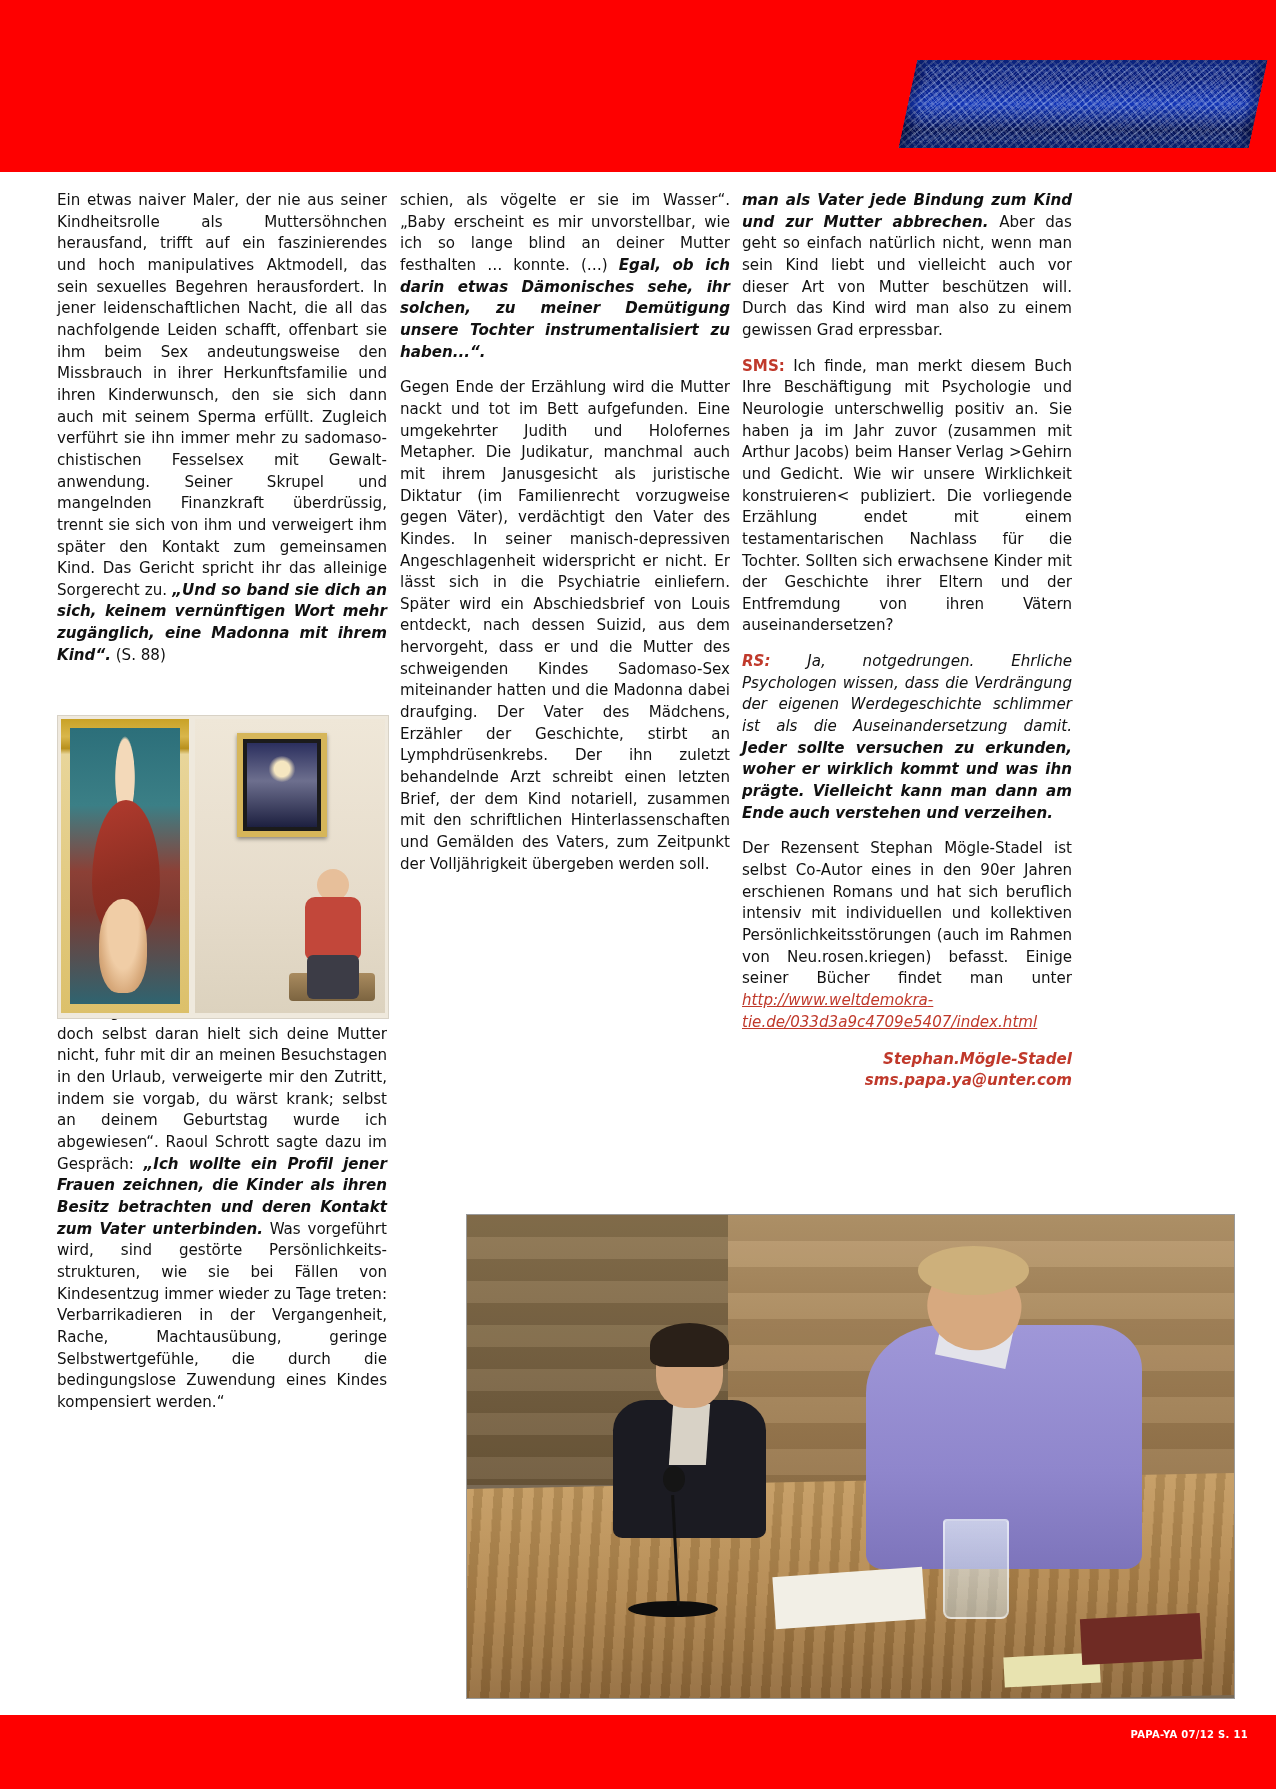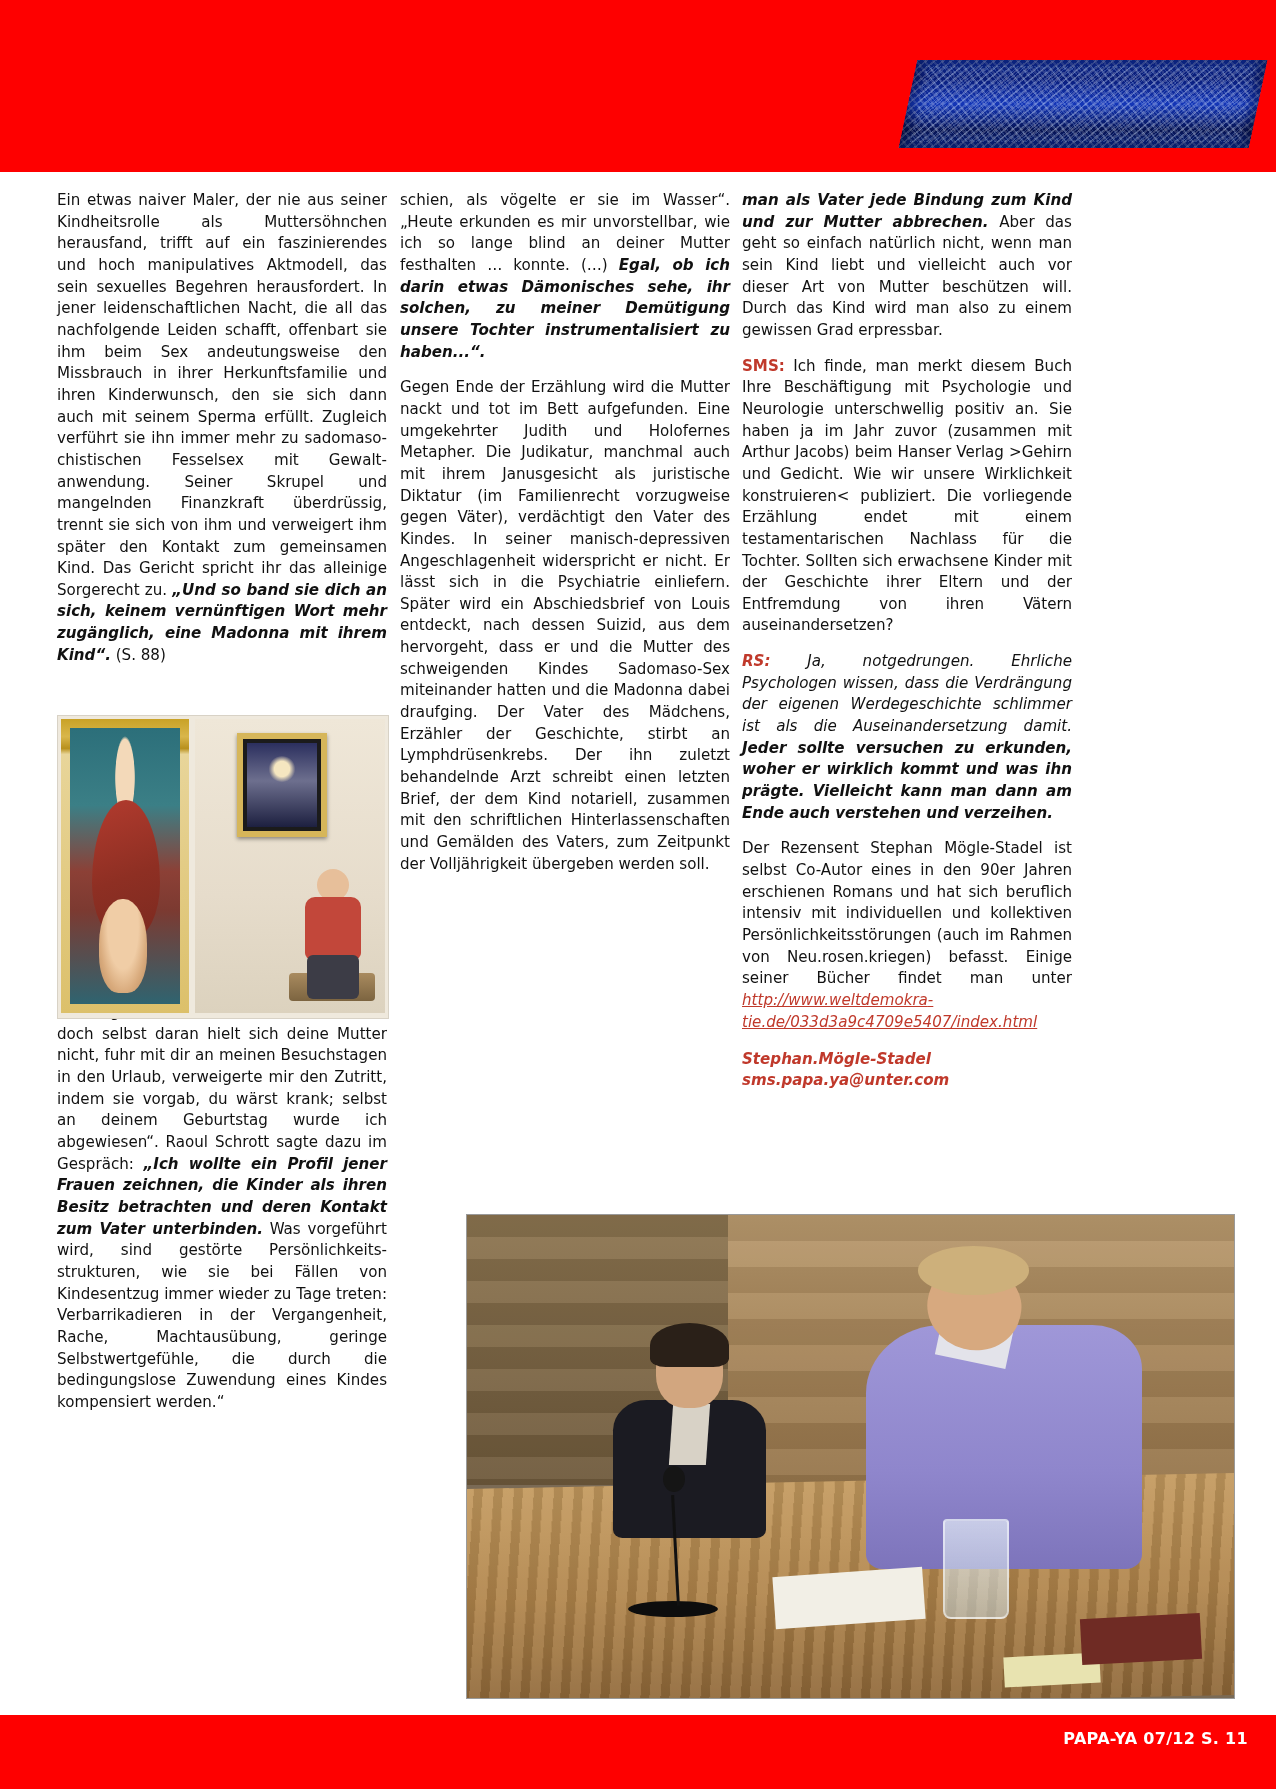--- a/index.html
+++ b/index.html
@@ -54,21 +54,21 @@
     left: 0;
     top: 1715px;
     width: 1276px;
     height: 74px;
     background: #fe0000;
   }
   .footer-text {
     position: absolute;
     right: 28px;
     top: 1729px;
-    font-size: 16px;
+    font-size: 10px;
     font-weight: bold;
     color: #ffffff;
     letter-spacing: .3px;
     font-family: "DejaVu Sans", sans-serif;
   }
   
   .col {
     position: absolute;
     top: 190px;
     font-size: 15.1px;
@@ -98,21 +98,21 @@
   .speaker-red-i {
     color: #c0392b;
     font-weight: bold;
     font-style: italic;
   }
   .link {
     color: #c0392b;
     font-style: italic;
   }
   .signature {
-    text-align: left;
+    text-align: right;
     color: #c0392b;
     font-weight: bold;
     font-style: italic;
     line-height: 1.4;
     margin-top: 16px;
   }
   
   .art {
     position: absolute;
     left: 57px;
@@ -379,21 +379,21 @@
       <div class="child">
         <div class="stool"></div>
         <div class="head"></div>
         <div class="body"></div>
         <div class="legs"></div>
       </div>
     </div>
   </div>
 
   <div class="col" id="col2">
-    <p><span>schien, als vögelte er sie im Wasser“. „Heute erkunden es mir unvorstellbar, wie ich so lange blind an deiner Mutter festhalten … konnte. (…) </span><b>Egal, ob ich darin etwas Dämonisches sehe, ihr solchen, zu meiner Demütigung unsere Tochter instrumentalisiert zu haben...“.</b></p>
+    <p><span>schien, als vögelte er sie im Wasser“. „Baby erscheint es mir unvorstellbar, wie ich so lange blind an deiner Mutter festhalten … konnte. (…) </span><b>Egal, ob ich darin etwas Dämonisches sehe, ihr solchen, zu meiner Demütigung unsere Tochter instrumentalisiert zu haben...“.</b></p>
     <p>Gegen Ende der Erzählung wird die Mutter nackt und tot im Bett aufge­funden. Eine umgekehrter Judith und Holofernes Metapher. Die Judikatur, manchmal auch mit ihrem Janusgesicht als juristische Diktatur (im Familienrecht vorzugweise gegen Väter), verdächtigt den Vater des Kindes. In seiner manisch-depressiven Angeschlagenheit wider­spricht er nicht. Er lässt sich in die Psychiatrie einliefern. Später wird ein Abschiedsbrief von Louis entdeckt, nach dessen Suizid, aus dem hervorgeht, dass er und die Mutter des schweigen­den Kindes Sadomaso-Sex miteinander hatten und die Madonna dabei drauf­ging. Der Vater des Mädchens, Erzähler der Geschichte, stirbt an Lymphdrüsen­krebs. Der ihn zuletzt behandelnde Arzt schreibt einen letzten Brief, der dem Kind notariell, zusammen mit den schriftlichen Hinterlassenschaften und Gemälden des Vaters, zum Zeitpunkt der Volljährigkeit übergeben werden soll.</p>
   </div>
 
   <div class="col" id="col3">
     <p><b>man als Vater jede Bindung zum Kind und zur Mutter abbrechen.</b><span> Aber das geht so einfach natürlich nicht, wenn man sein Kind liebt und vielleicht auch vor dieser Art von Mutter beschützen will. Durch das Kind wird man also zu einem gewissen Grad erpressbar.</span></p>
     <p><span class="speaker-red">SMS:</span><span> Ich finde, man merkt diesem Buch Ihre Beschäftigung mit Psychologie und Neurologie unterschwellig positiv an. Sie haben ja im Jahr zuvor (zusammen mit Arthur Jacobs) beim Hanser Verlag &gt;Gehirn und Gedicht. Wie wir unsere Wirklichkeit konstruieren&lt; publiziert. Die vorliegende Erzählung endet mit einem testamentarischen Nachlass für die Tochter. Sollten sich erwachsene Kinder mit der Geschichte ihrer Eltern und der Entfremdung von ihren Vätern auseinandersetzen?</span></p>
     <p><span class="speaker-red-i">RS:</span><i> Ja, notgedrungen. Ehrliche Psychologen wissen, dass die Ver­drängung der eigenen Werdegeschichte schlimmer ist als die Auseinander­setzung damit. </i><b>Jeder sollte versuchen zu erkunden, woher er wirklich kommt und was ihn prägte. Vielleicht kann man dann am Ende auch ver­stehen und verzeihen.</b></p>
     <p><span>Der Rezensent Stephan Mögle-Stadel ist selbst Co-Autor eines in den 90er Jahren erschienen Romans und hat sich beruf­lich intensiv mit individuellen und kollektiven Persönlichkeitsstörungen (auch im Rahmen von Neu.rosen.krie­gen) befasst. Einige seiner Bücher findet man unter </span><a href="#" class="link">http://www.weltdemokra­tie.de/033d3a9c4709e5407/index.html</a></p>
     <div class="signature">
       <div>Stephan.Mögle-Stadel</div>

